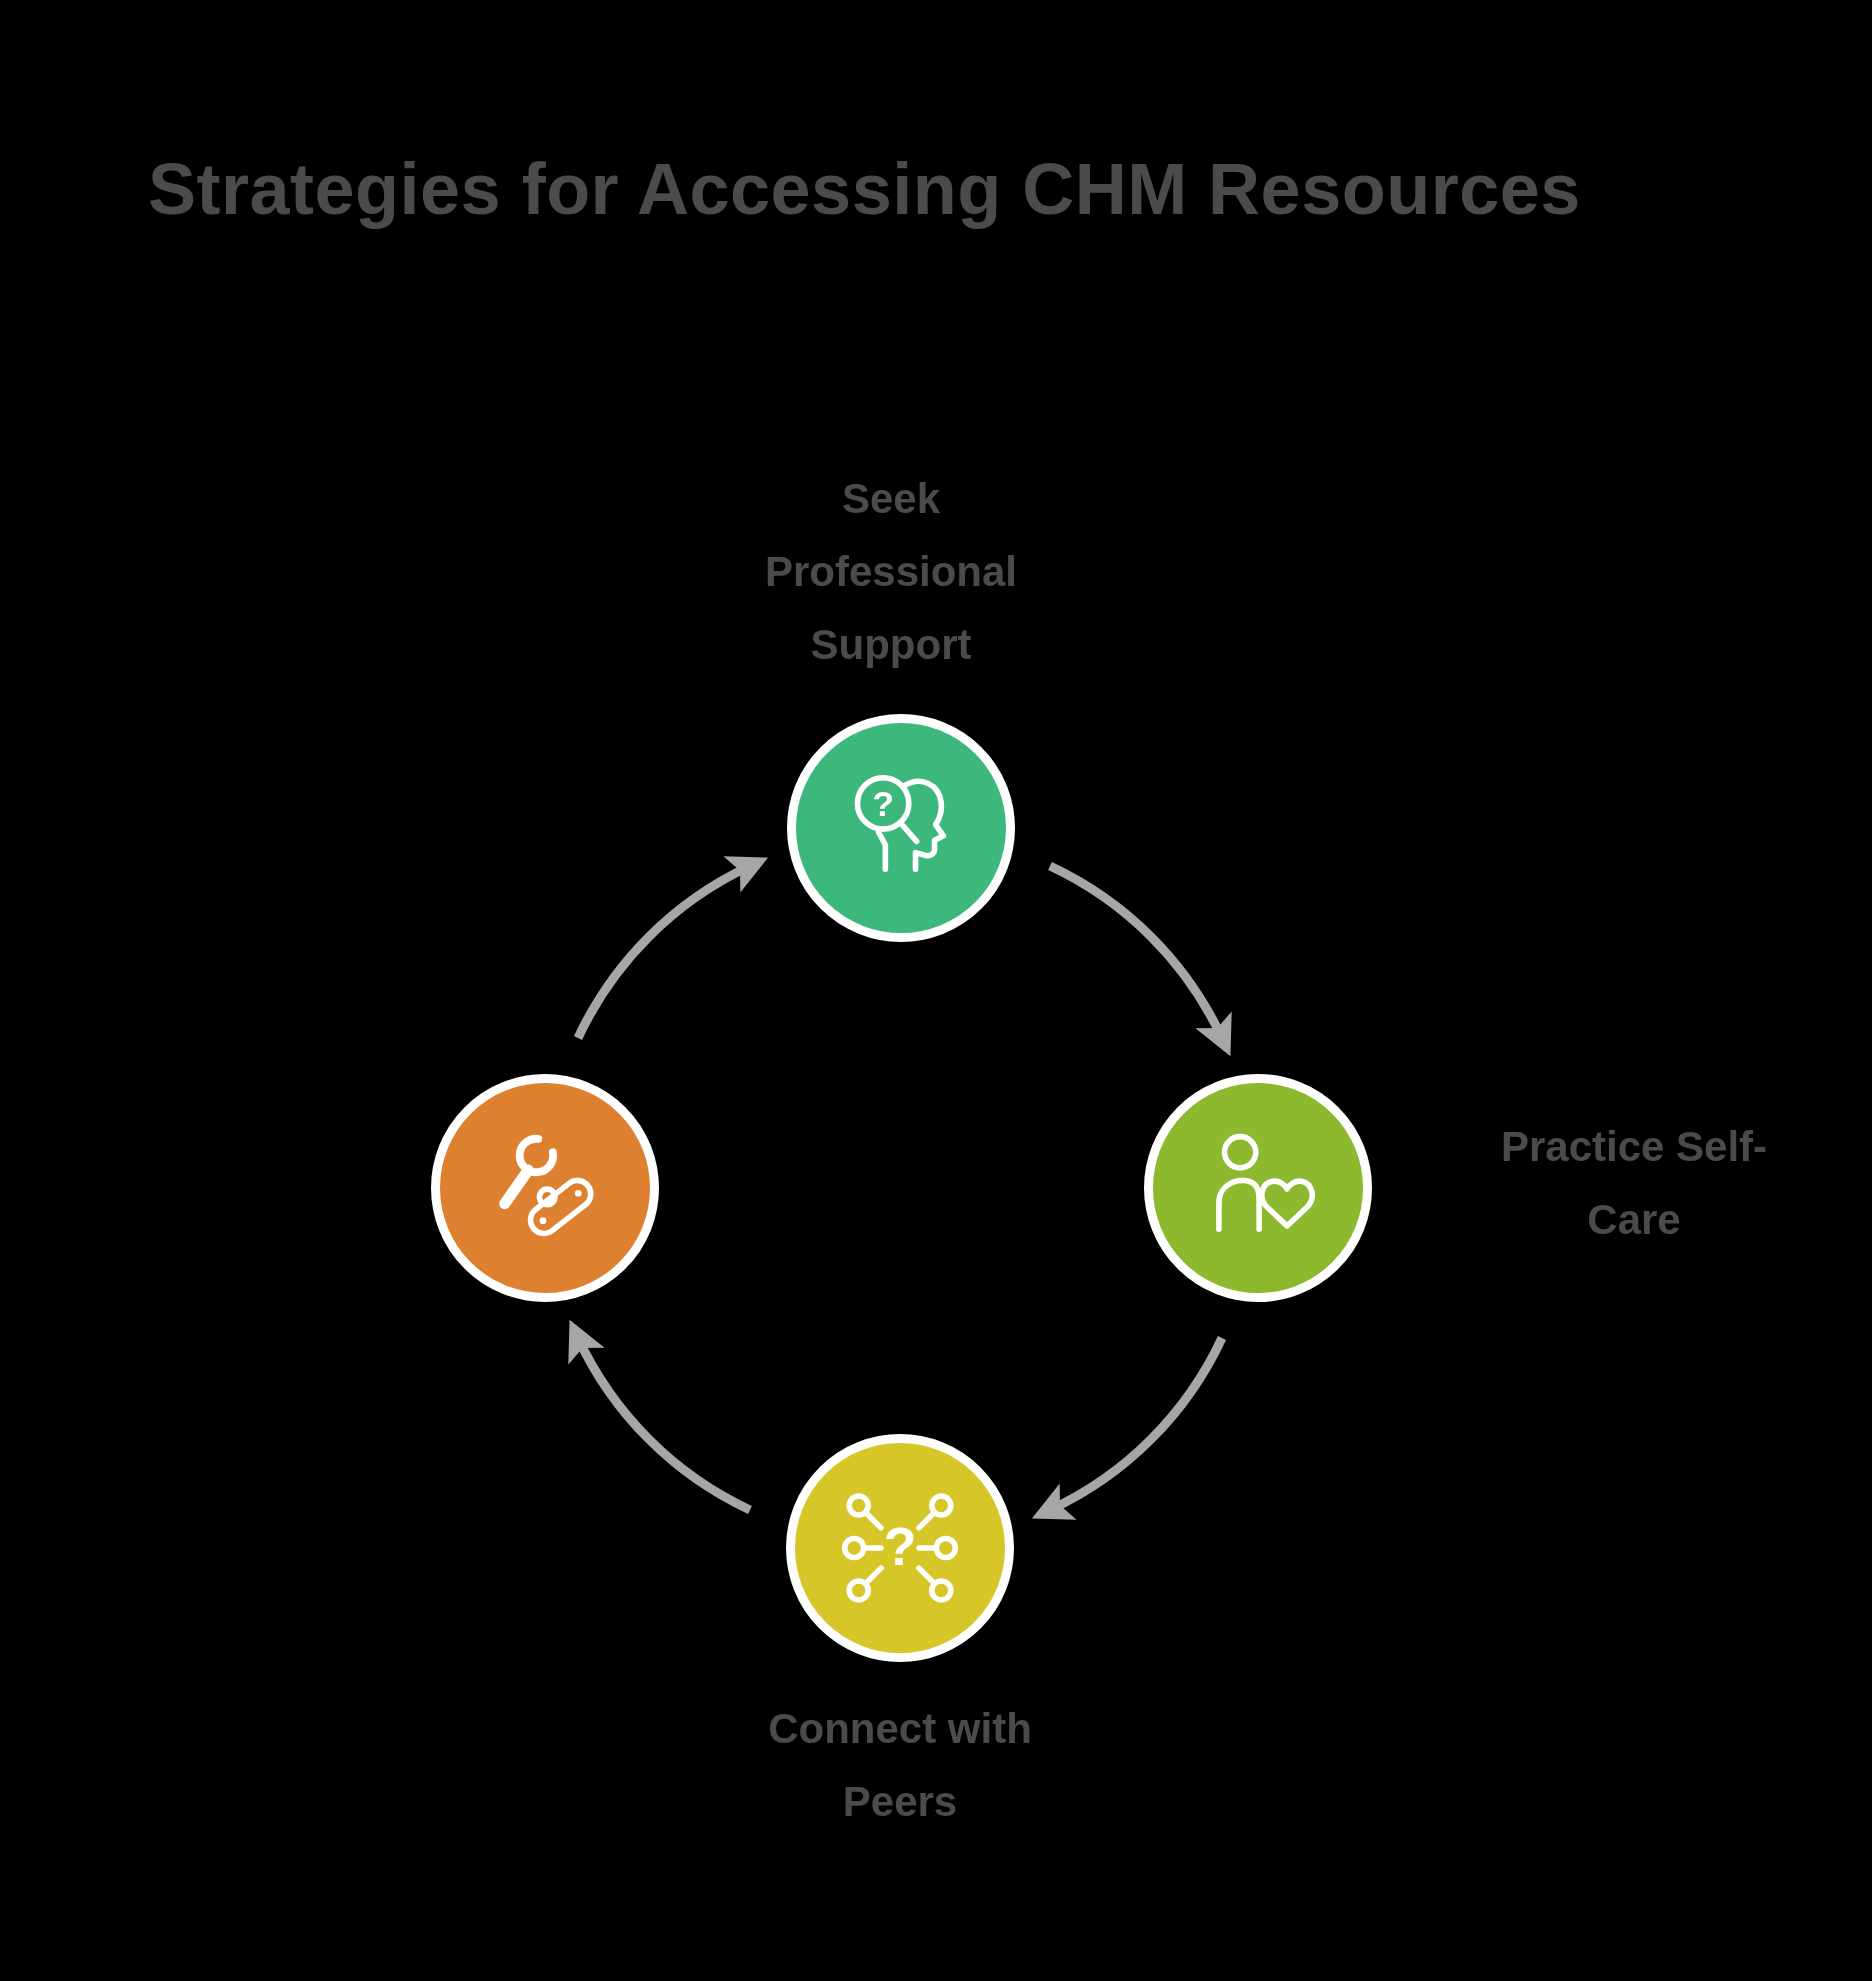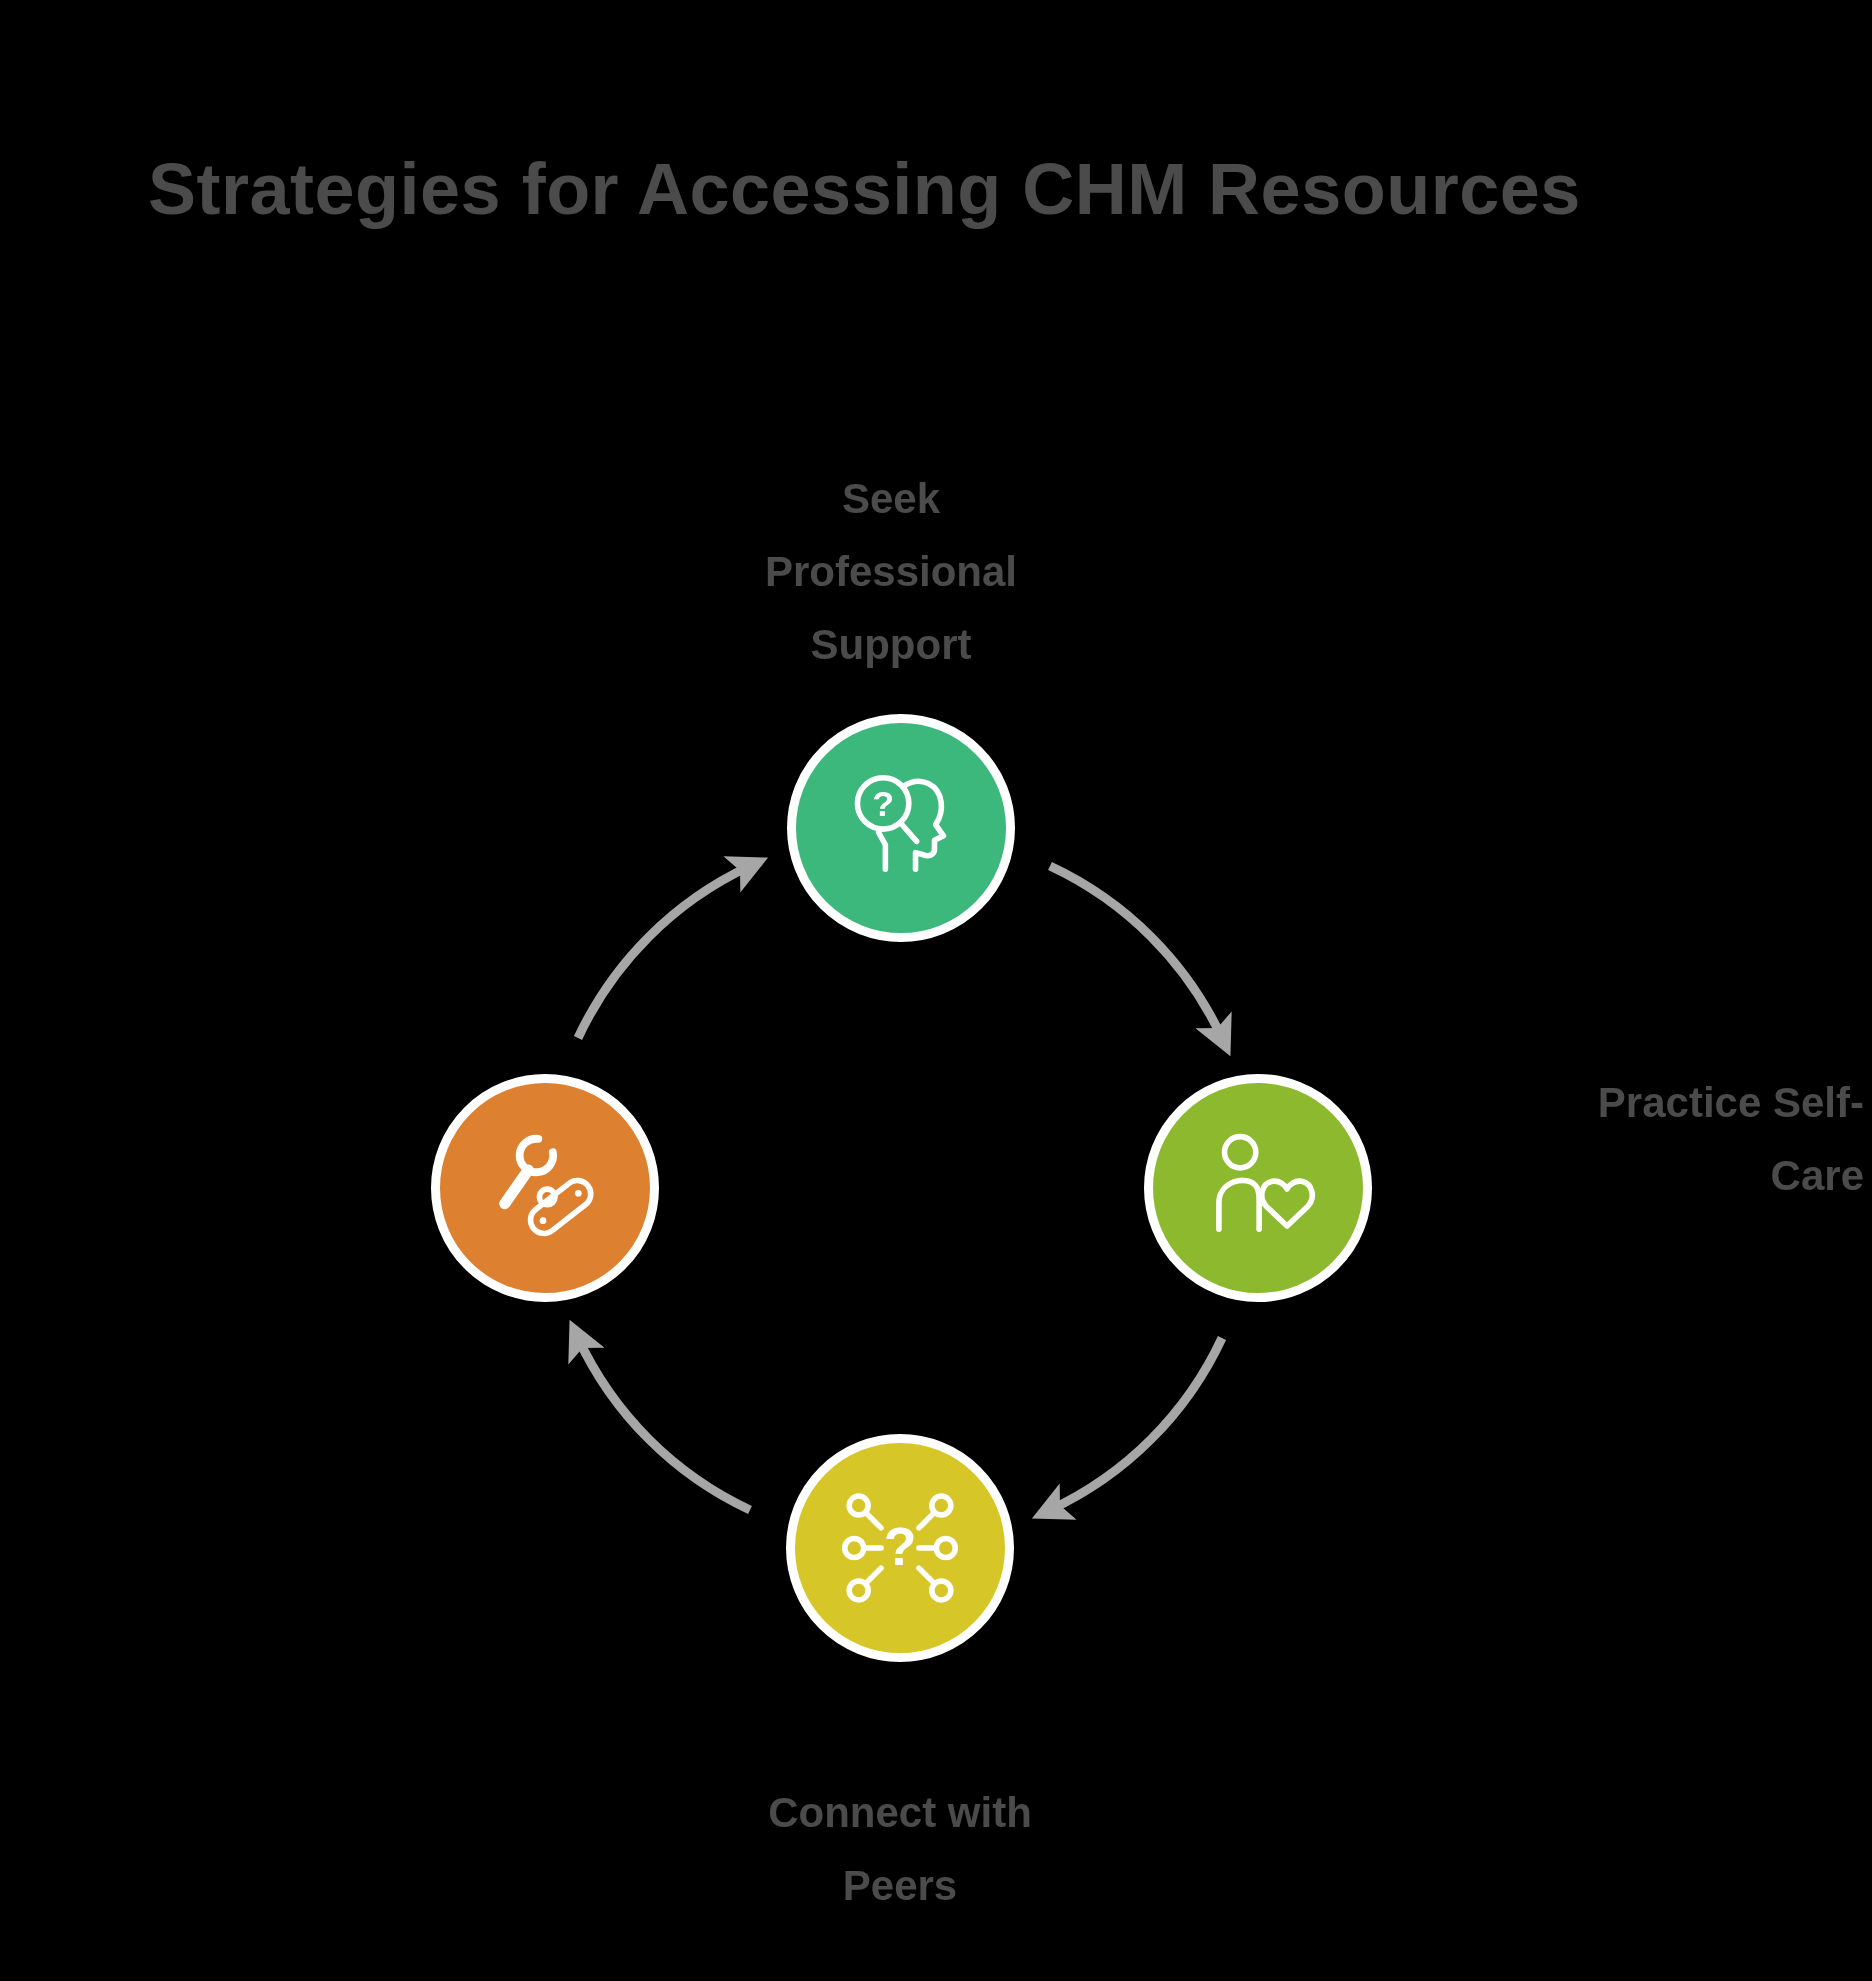--- a/index.html
+++ b/index.html
@@ -27,22 +27,22 @@
   }
   .node-icon{display:block;}
   .node-label{
     position:absolute;
     font-size:42px;font-weight:700;
     line-height:73px;
     color:var(--label,#4b4b4b);
     white-space:pre-line;
   }
   .label-top{left:591px;top:462px;width:600px;text-align:center;}
-  .label-right{left:1404px;top:1066px;width:460px;text-align:right;}
-  .label-bottom{left:600px;top:1776px;width:600px;text-align:center;}
+  .label-right{left:1404px;top:1110px;width:460px;text-align:center;}
+  .label-bottom{left:600px;top:1692px;width:600px;text-align:center;}
   .label-left{left:43px;top:1072px;width:350px;text-align:right;}
   .pos-top{left:787px;top:714px;}
   .pos-right{left:1144px;top:1074px;}
   .pos-bottom{left:786px;top:1434px;}
   .pos-left{left:431px;top:1074px;}
 </style>
 </head>
 <body>
 
 <div class="canvas">

